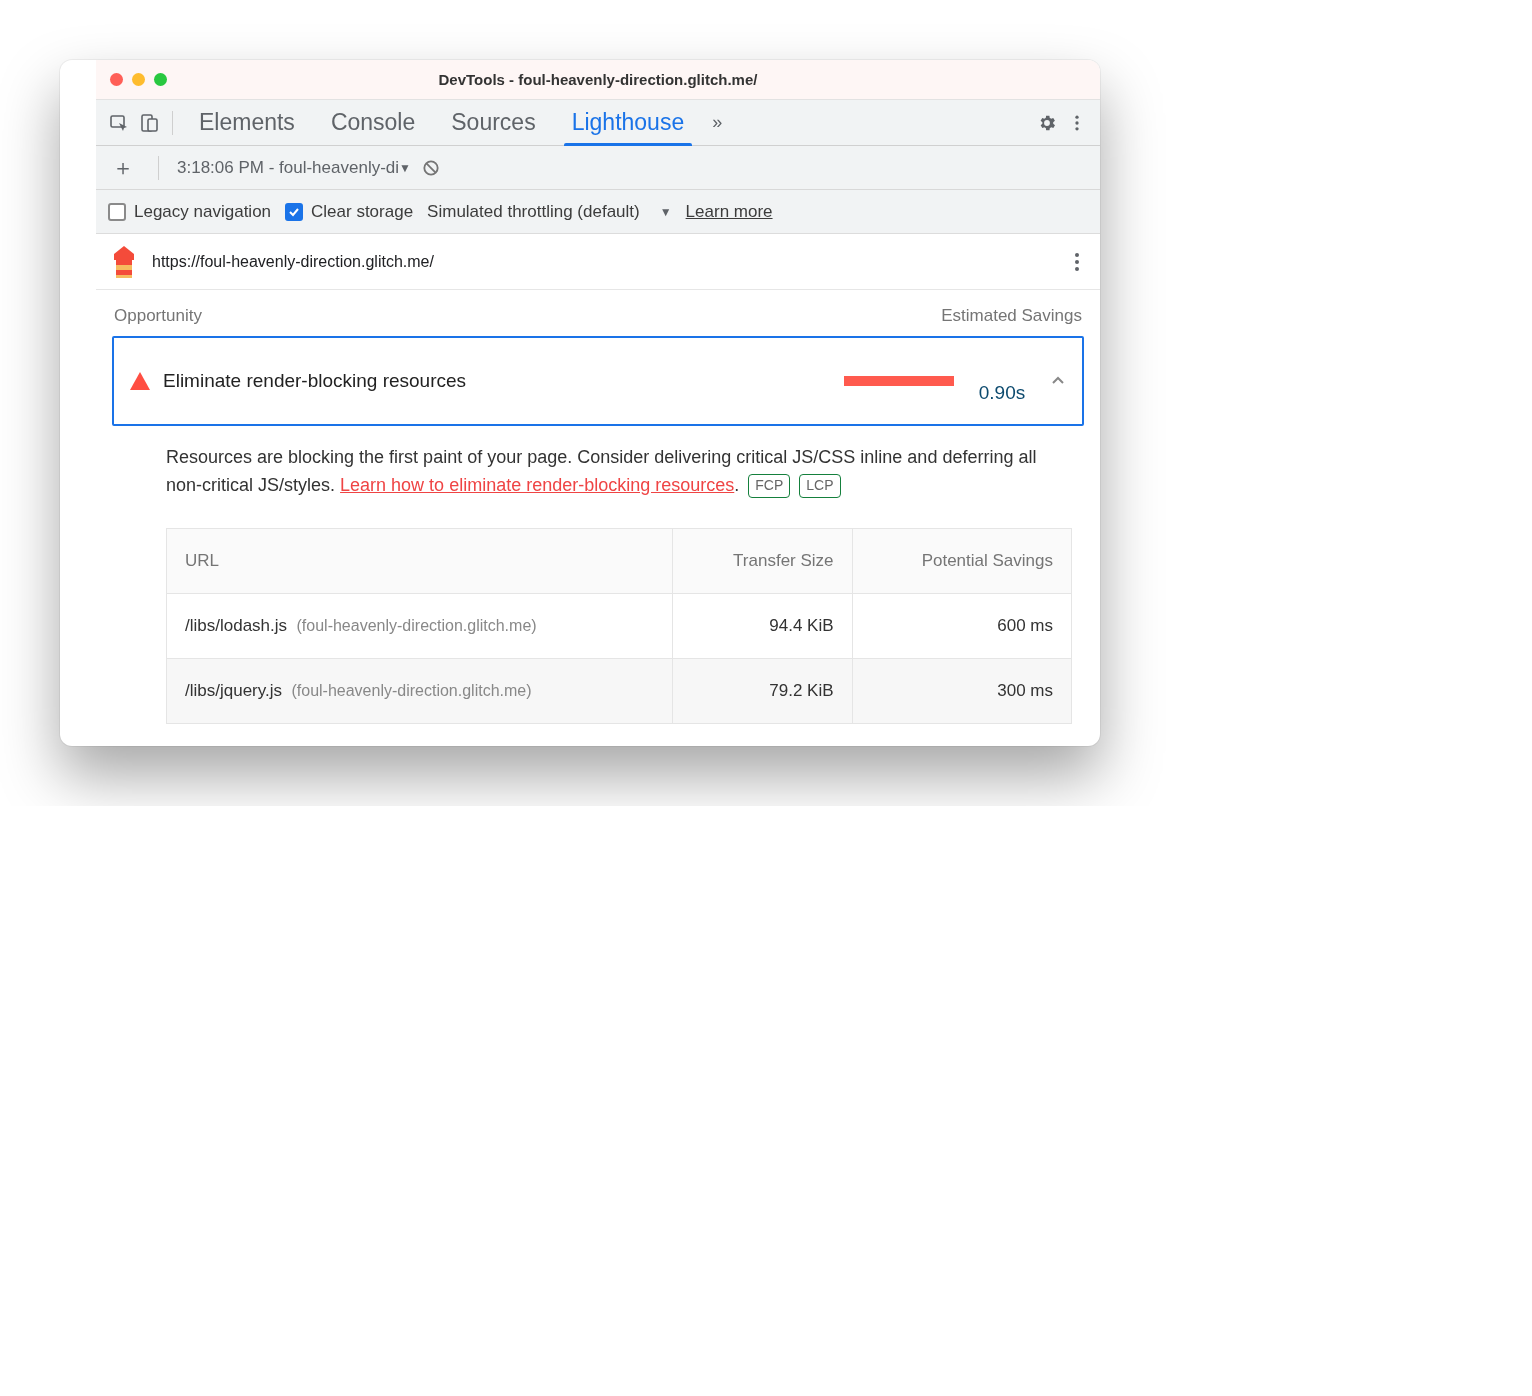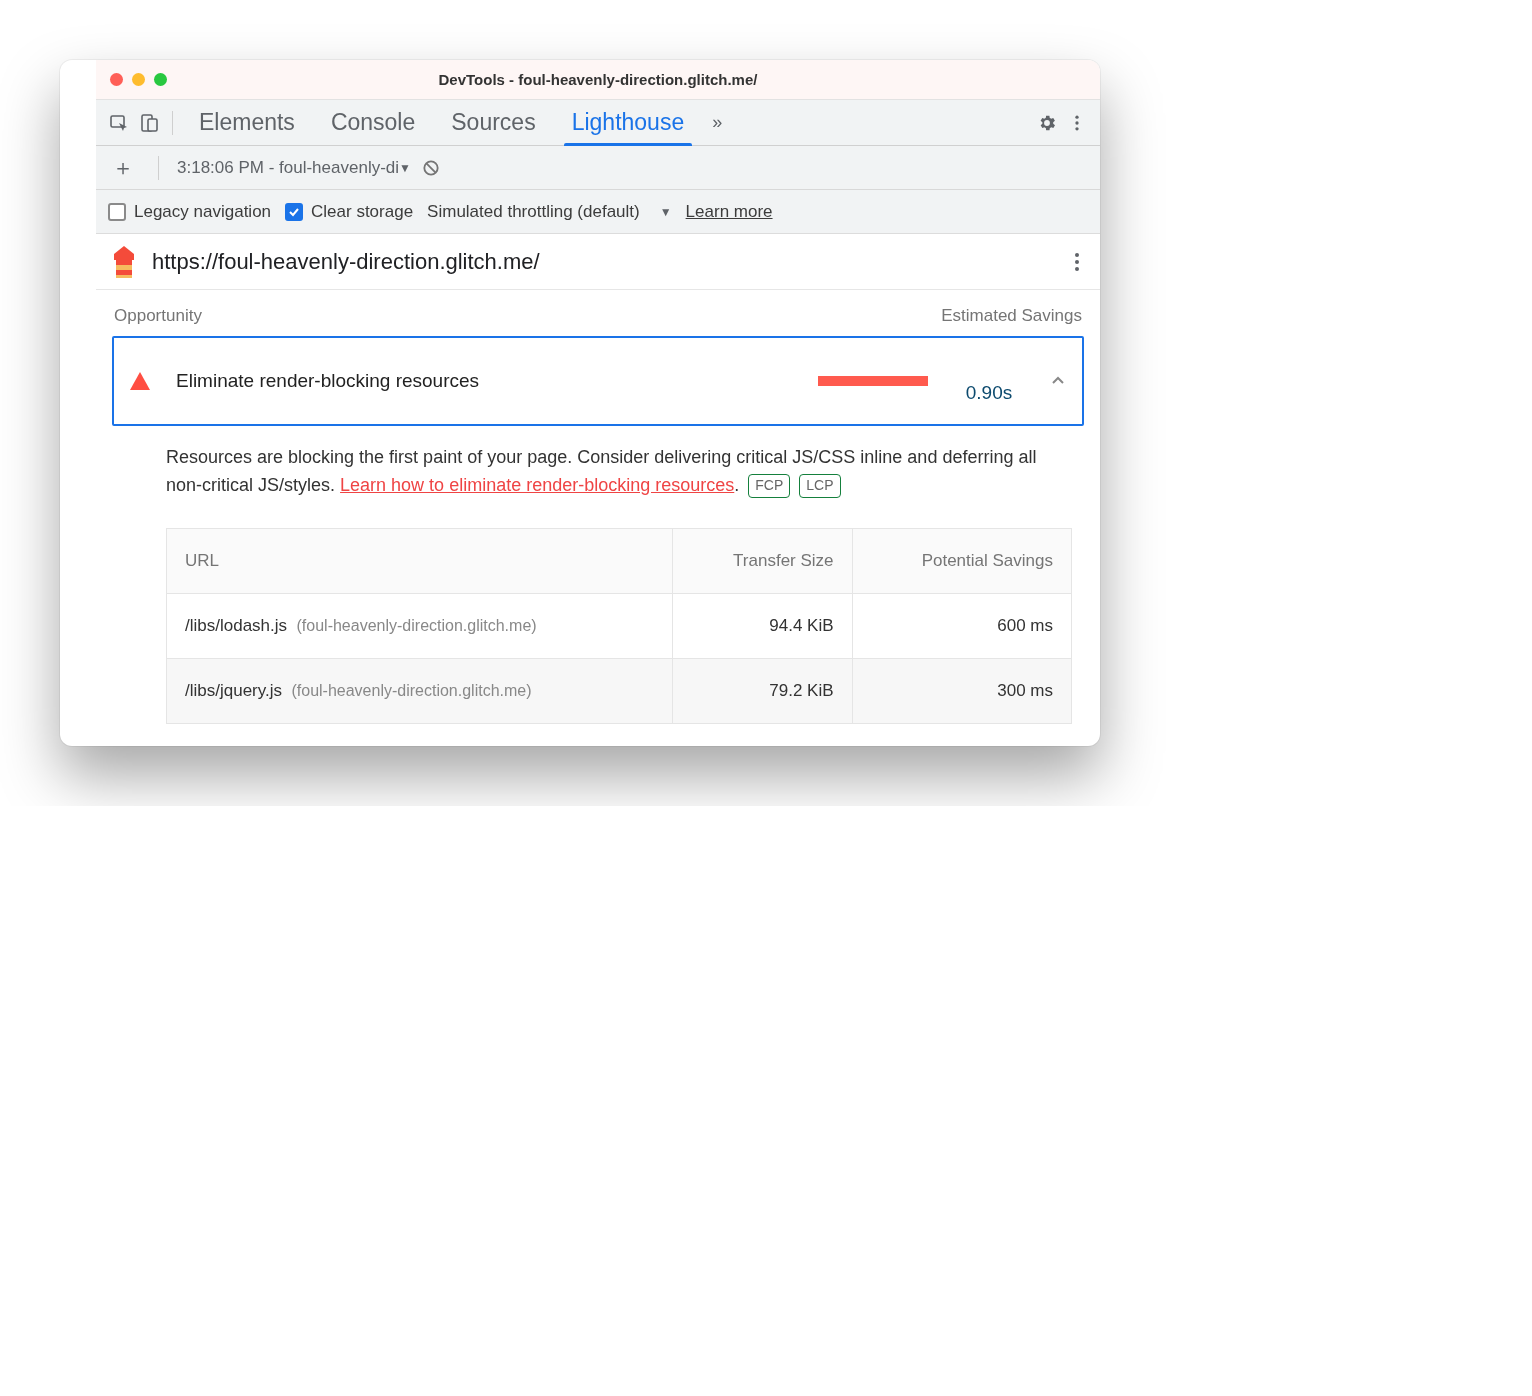--- a/index.html
+++ b/index.html
@@ -77,39 +77,39 @@
   
   .urlbar {
     height:56px;
     display:flex;
     align-items:center;
     padding: 0 14px;
     border-bottom:1px solid #e6e6e6;
     gap:14px;
   }
   .lighthouse-logo svg{display:block;}
-  .url { font-size:22px; color:#202124; flex:1;}
+  .url { font-size:16px; color:#202124; flex:1;}
   .more-dots { font-size:20px; color:#5f6368; cursor:pointer; letter-spacing:0; line-height:0.5;}
   
   .subheader {
     display:flex;
     justify-content:space-between;
     padding: 16px 18px 10px 18px;
     color:#757575;
     font-size:17px;
   }
   
   .opportunity {
     margin: 0 16px;
     border:2px solid #1a73e8;
     border-radius:2px;
     padding: 20px 16px;
     display:flex;
     align-items:center;
-    gap:26px;
+    gap:13px;
   }
   .tri-icon svg{display:block;}
   .op-title{ font-size:19px; color:#222; flex:1;}
   .bar { width:110px; height:10px; background:#ff5a4e; }
   .savings { color:#0c4a6e; font-size:19px; width:70px; text-align:center;margin-top:24px;}
   .chev svg{display:block; color:#888;}
   
   .desc { padding: 18px 28px 0 70px; font-size:18px; color:#333; line-height:1.55;}
   .desc a{ color:#ef4444; text-decoration:underline;}
   .badge { display:inline-block; border:1px solid #15803d; border-radius:4px; padding:0 6px; font-size:14px; color:#666; margin-left:4px; vertical-align:1px;}

